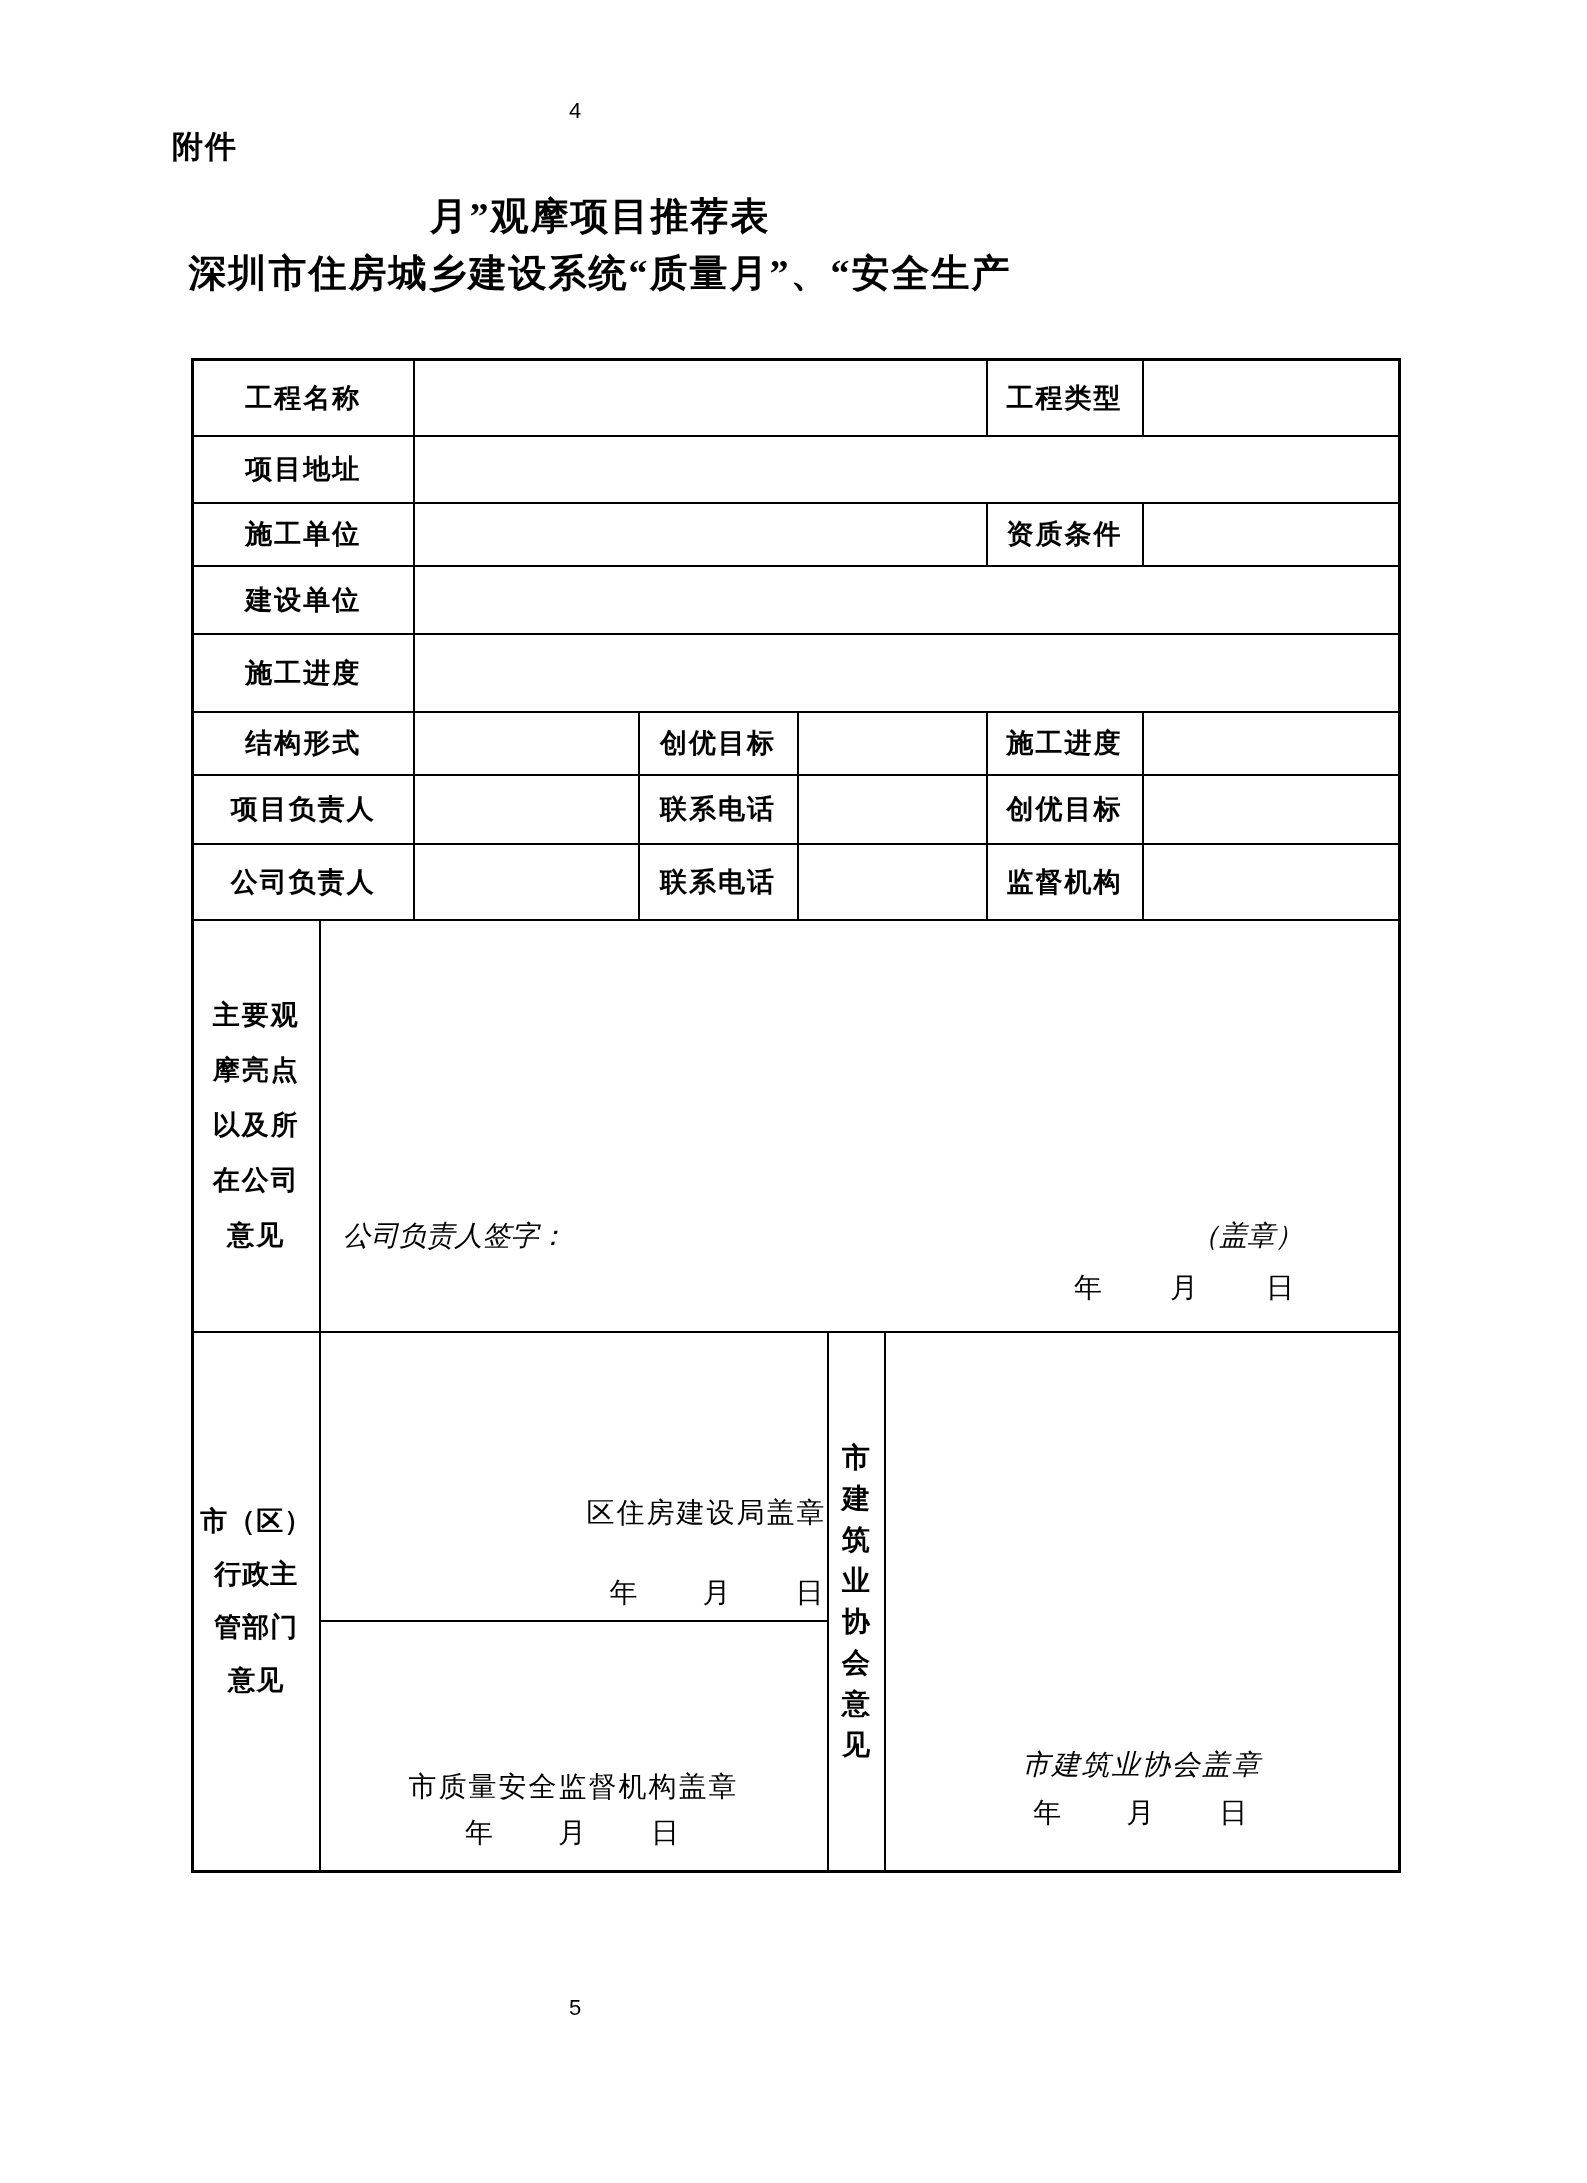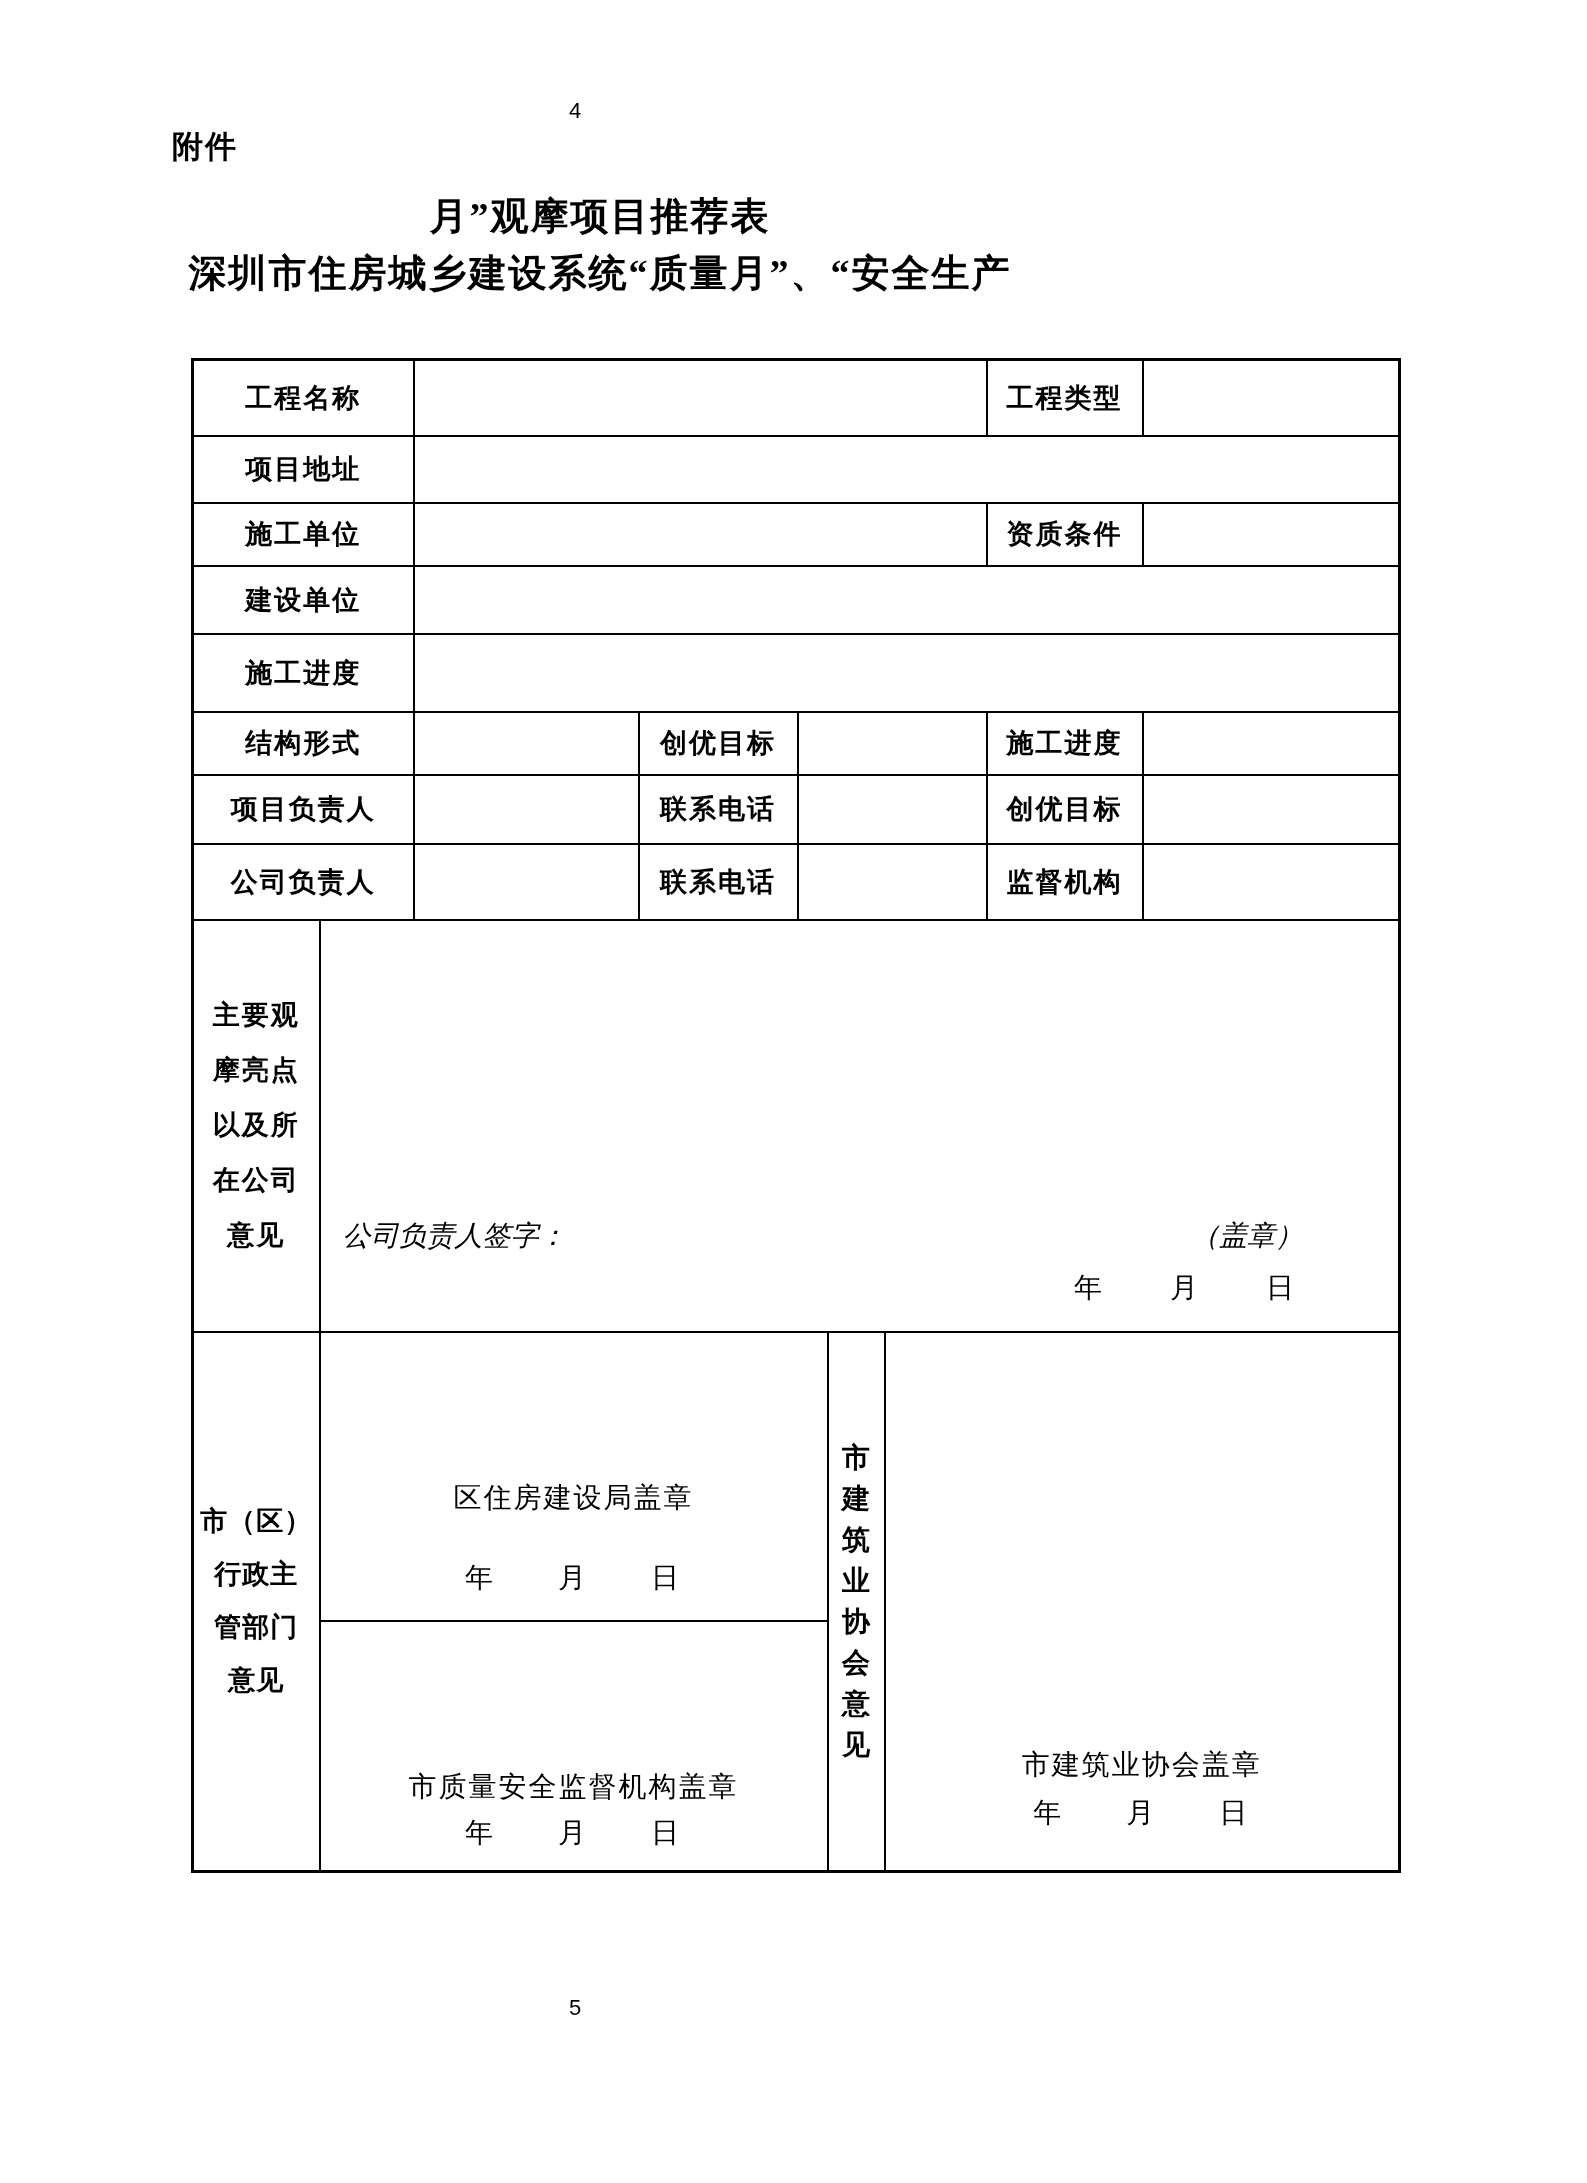--- a/index.html
+++ b/index.html
@@ -101,26 +101,26 @@
   }
   .sig-date {
     text-align: right;
     padding-right: 100px;
     margin-top: 14px;
     letter-spacing: 4px;
   }
   
   td.seal-cell { vertical-align: bottom; text-align: center; font-size: 28px; }
   .seal-stack { display: flex; flex-direction: column; align-items: center; }
-  .district-upper .seal-stack { padding-bottom: 23px; }
+  .district-upper .seal-stack { padding-bottom: 8px; align-items: flex-end; }
   .district-upper .seal-text { margin-bottom: 42px; letter-spacing: 2px; }
   .district-lower .seal-stack { padding-bottom: 18px; }
   .district-lower .seal-text { margin-bottom: 8px; letter-spacing: 2px; }
   .assoc-cell .seal-stack { padding-bottom: 38px; }
-  .assoc-cell .seal-text { margin-bottom: 10px; letter-spacing: 2px; }
+  .assoc-cell .seal-text { margin-bottom: 10px; letter-spacing: 2px; font-style: italic; }
   .seal-date { letter-spacing: 3px; }
 </style>
 </head>
 <body>
 
 <div class="page">
 
   <div class="page-num top">4</div>
 
   <div class="attachment">附件</div>

